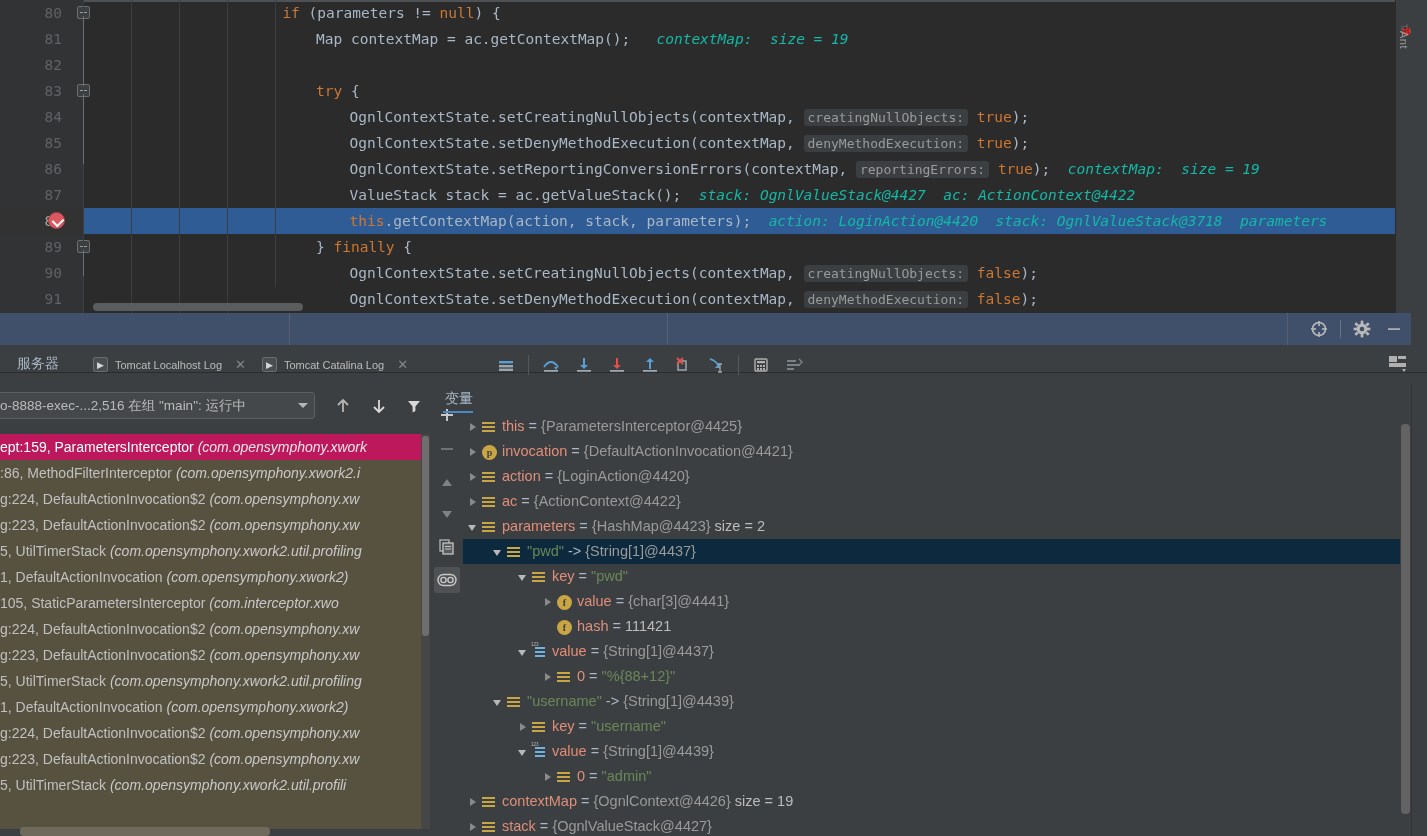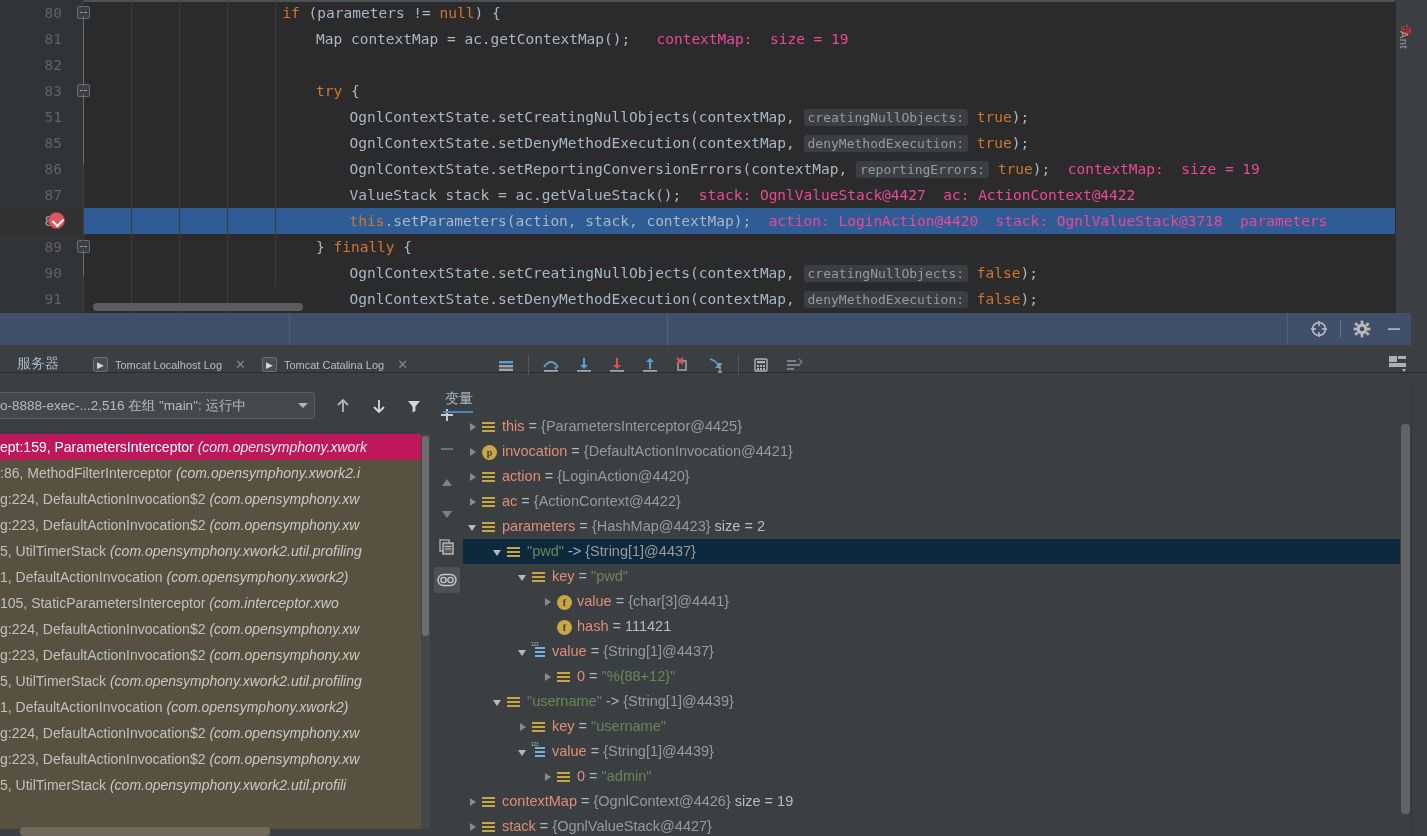--- a/index.html
+++ b/index.html
@@ -39,21 +39,21 @@
   .hl-row{ position:absolute; left:83px; right:0; height:26px; background:#2f5c94; }
 
   .codetext{ position:absolute; left:0; top:0; height:26px; padding-left:2px; }
 
   
   .iguide{position:absolute;top:0;width:1px;background:#3b3f41;}
 
   
   .kw{color:#cc7832;}
   .pl{color:#a9b7c6;}
-  .hint{color:#ec4899;text-align:right;}
+  .hint{color:#14b8a6;font-style:italic;text-align:right;}
   .pname{
     color:#9a9a9a;background:#3b3f41;border-radius:3px;padding:1px 4px;
     font-size:13px;font-style:normal;text-align:center;
   }
 
   
   .bp{
     position:absolute; left:48px; top:4px; width:17px; height:17px;
     border-radius:50%; background:#db5860; border:1px solid #a8434a;
   }
@@ -206,25 +206,25 @@
 <div class="app">
 
   <div class="editor">
     <div class="editor-topline"></div>
     <div class="gutter"></div>
     <div id="code-lines">
         <div class="line" style="top: 0px;"><div class="gbg"></div><div class="lnum">80</div><div class="fold" style="top: 6px;"></div><div class="codetext" style="left: 280.4px;"><span class="kw">if</span><span class="pl"> (parameters != </span><span class="kw">null</span><span class="pl">) {</span></div></div>
         <div class="line" style="top: 26px;"><div class="gbg"></div><div class="lnum">81</div><div class="codetext" style="left: 314px;"><span class="pl">Map contextMap = ac.getContextMap();</span><span class="hint">   contextMap:  size = 19</span></div></div>
         <div class="line" style="top: 52px;"><div class="gbg"></div><div class="lnum">82</div><div class="codetext" style="left: 83px;"></div></div>
         <div class="line" style="top: 78px;"><div class="gbg"></div><div class="lnum">83</div><div class="fold" style="top: 6px;"></div><div class="codetext" style="left: 314px;"><span class="kw">try</span><span class="pl"> {</span></div></div>
-        <div class="line" style="top: 104px;"><div class="gbg"></div><div class="lnum">51</div><div class="codetext" style="left: 347.6px;"><span class="pl">OgnlContextState.setCreatingNullObjects(contextMap, </span><span class="pname">creatingNullObjects:</span><span class="pl"> </span><span class="kw">true</span><span class="pl">);</span></div></div>
+        <div class="line" style="top: 104px;"><div class="gbg"></div><div class="lnum">84</div><div class="codetext" style="left: 347.6px;"><span class="pl">OgnlContextState.setCreatingNullObjects(contextMap, </span><span class="pname">creatingNullObjects:</span><span class="pl"> </span><span class="kw">true</span><span class="pl">);</span></div></div>
         <div class="line" style="top: 130px;"><div class="gbg"></div><div class="lnum">85</div><div class="codetext" style="left: 347.6px;"><span class="pl">OgnlContextState.setDenyMethodExecution(contextMap, </span><span class="pname">denyMethodExecution:</span><span class="pl"> </span><span class="kw">true</span><span class="pl">);</span></div></div>
         <div class="line" style="top: 156px;"><div class="gbg"></div><div class="lnum">86</div><div class="codetext" style="left: 347.6px;"><span class="pl">OgnlContextState.setReportingConversionErrors(contextMap, </span><span class="pname">reportingErrors:</span><span class="pl"> </span><span class="kw">true</span><span class="pl">);</span><span class="hint">  contextMap:  size = 19</span></div></div>
         <div class="line" style="top: 182px;"><div class="gbg"></div><div class="lnum">87</div><div class="codetext" style="left: 347.6px;"><span class="pl">ValueStack stack = ac.getValueStack();</span><span class="hint">  stack: OgnlValueStack@4427  ac: ActionContext@4422</span></div></div>
-        <div class="line cur" style="top: 208px;"><div class="gbg"></div><div class="lnum">88</div><div class="bp"></div><div class="hl-row"></div><div class="codetext" style="left: 347.6px;"><span class="kw">this</span><span class="pl">.setParameters(action, stack, contextMap);</span><span class="hint">  action: LoginAction@4420  stack: OgnlValueStack@3718  parameters</span></div></div>
+        <div class="line cur" style="top: 208px;"><div class="gbg"></div><div class="lnum">88</div><div class="bp"></div><div class="hl-row"></div><div class="codetext" style="left: 347.6px;"><span class="kw">this</span><span class="pl">.getContextMap(action, stack, parameters);</span><span class="hint">  action: LoginAction@4420  stack: OgnlValueStack@3718  parameters</span></div></div>
         <div class="line" style="top: 234px;"><div class="gbg"></div><div class="lnum">89</div><div class="fold" style="top: 6px;"></div><div class="codetext" style="left: 314px;"><span class="pl">} </span><span class="kw">finally</span><span class="pl"> {</span></div></div>
         <div class="line" style="top: 260px;"><div class="gbg"></div><div class="lnum">90</div><div class="codetext" style="left: 347.6px;"><span class="pl">OgnlContextState.setCreatingNullObjects(contextMap, </span><span class="pname">creatingNullObjects:</span><span class="pl"> </span><span class="kw">false</span><span class="pl">);</span></div></div>
         <div class="line" style="top: 286px;"><div class="gbg"></div><div class="lnum">91</div><div class="codetext" style="left: 347.6px;"><span class="pl">OgnlContextState.setDenyMethodExecution(contextMap, </span><span class="pname">denyMethodExecution:</span><span class="pl"> </span><span class="kw">false</span><span class="pl">);</span></div></div>
       </div>
 
     <div class="iguide" style="left:83px;height:313px;"></div>
     <div class="iguide" style="left:131px;height:313px;"></div>
     <div class="iguide" style="left:179px;height:313px;"></div>
     <div class="iguide" style="left:227px;height:313px;"></div>
     <div class="iguide" style="left:275px;height:286px;top:0;"></div>

